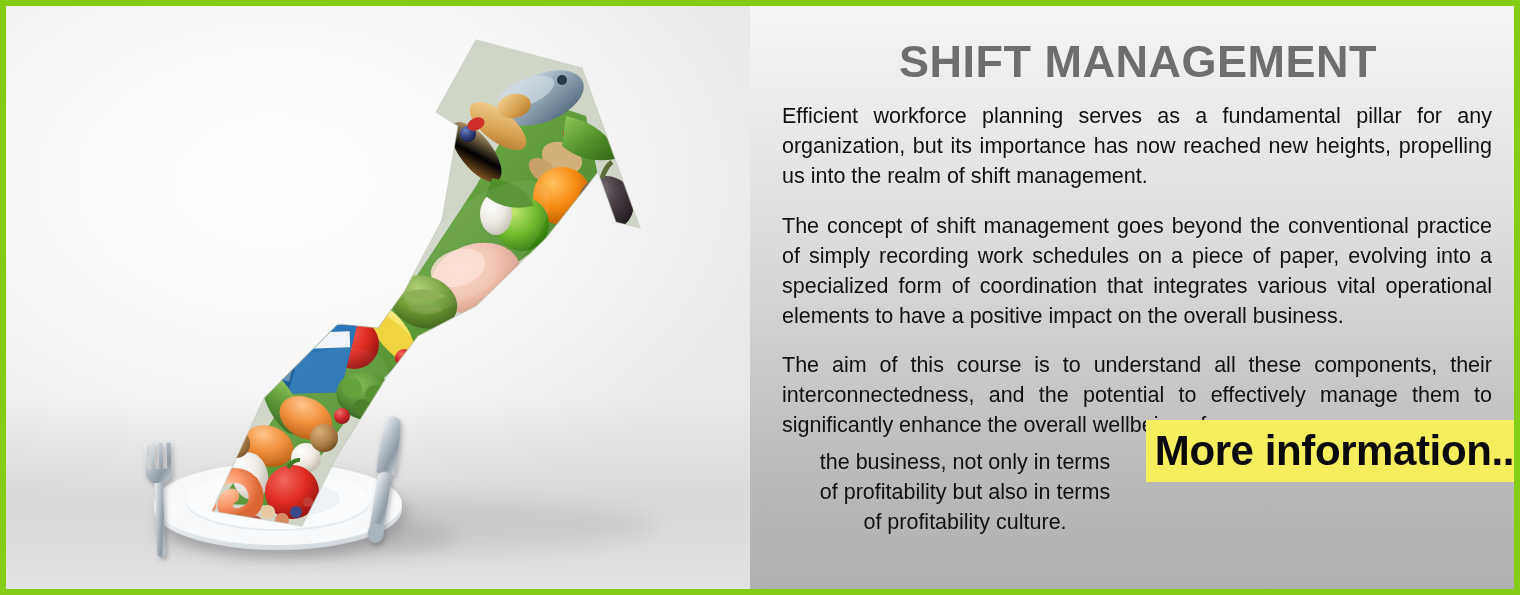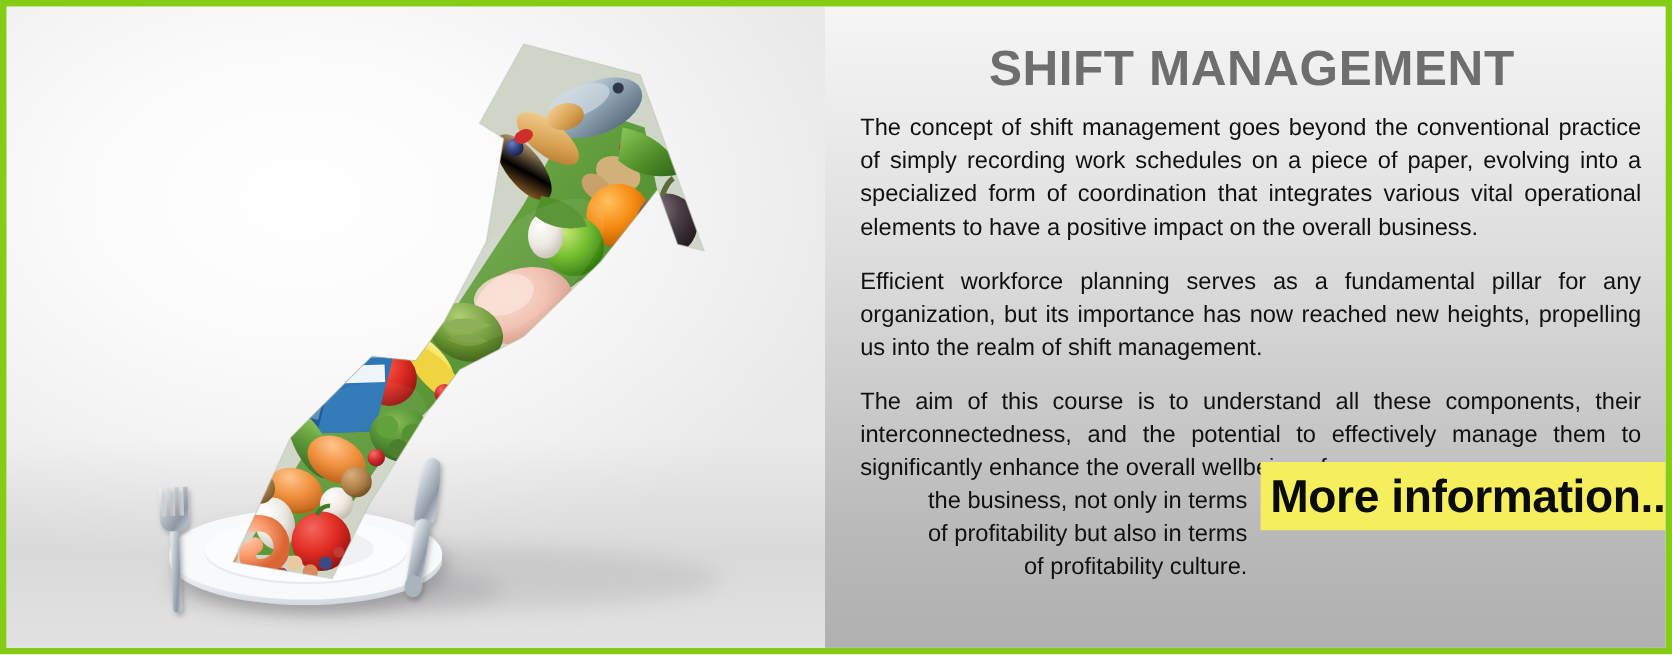--- a/index.html
+++ b/index.html
@@ -61,25 +61,25 @@
   .para {
     margin: 0 0 19px 0;
     font-size: 21.5px;
     line-height: 1.40;
     color: #111111;
     text-align: justify;
   }
   .para.last { margin-bottom: 0; }
   .para.flow { text-align: justify; }
   .tail-lines {
-    margin: 0;
+    margin: 7px;
     font-size: 21.5px;
     line-height: 1.40;
     color: #111111;
-    text-align: right;
+    text-align: center;
     width: 352px;
   }
 
   #more-info-button {
     position: absolute;
     left: 396px;
     top: 414px;
     width: 388px;
     height: 62px;
     background: #f6ef5d;
@@ -421,22 +421,22 @@
       <path d="M206,505 L258,392 L332,318 L372,322 L398,286 L436,214 L452,120 L430,106 L470,34
                L576,62 L634,222 L610,216 L592,166 L540,232 L470,300 L412,330 L380,372 L330,452 L296,520 Z" fill="none" stroke="#b9bfb2" stroke-width="1.2" opacity="0.5"></path>
     </svg>
   </div>
 
   <div id="right-panel">
 
     <h1 id="title">SHIFT MANAGEMENT</h1>
 
     <div id="body-copy">
+      <p class="para">Efficient workforce planning serves as a fundamental pillar for any organization, but its importance has now reached new heights, propelling us into the realm of shift management.</p>
       <p class="para">The concept of shift management goes beyond the conventional practice of simply recording work schedules on a piece of paper, evolving into a specialized form of coordination that integrates various vital operational elements to have a positive impact on the overall business.</p>
-      <p class="para">Efficient workforce planning serves as a fundamental pillar for any organization, but its importance has now reached new heights, propelling us into the realm of shift management.</p>
       <p class="para flow last">The aim of this course is to understand all these components, their interconnectedness, and the potential to effectively manage them to significantly enhance the overall wellbeing of</p>
       <div class="tail-lines">
         <div>the business, not only in terms</div>
         <div>of profitability but also in terms</div>
         <div>of profitability culture.</div>
       </div>
     </div>
 
     <button id="more-info-button">More information...</button>
   </div>

